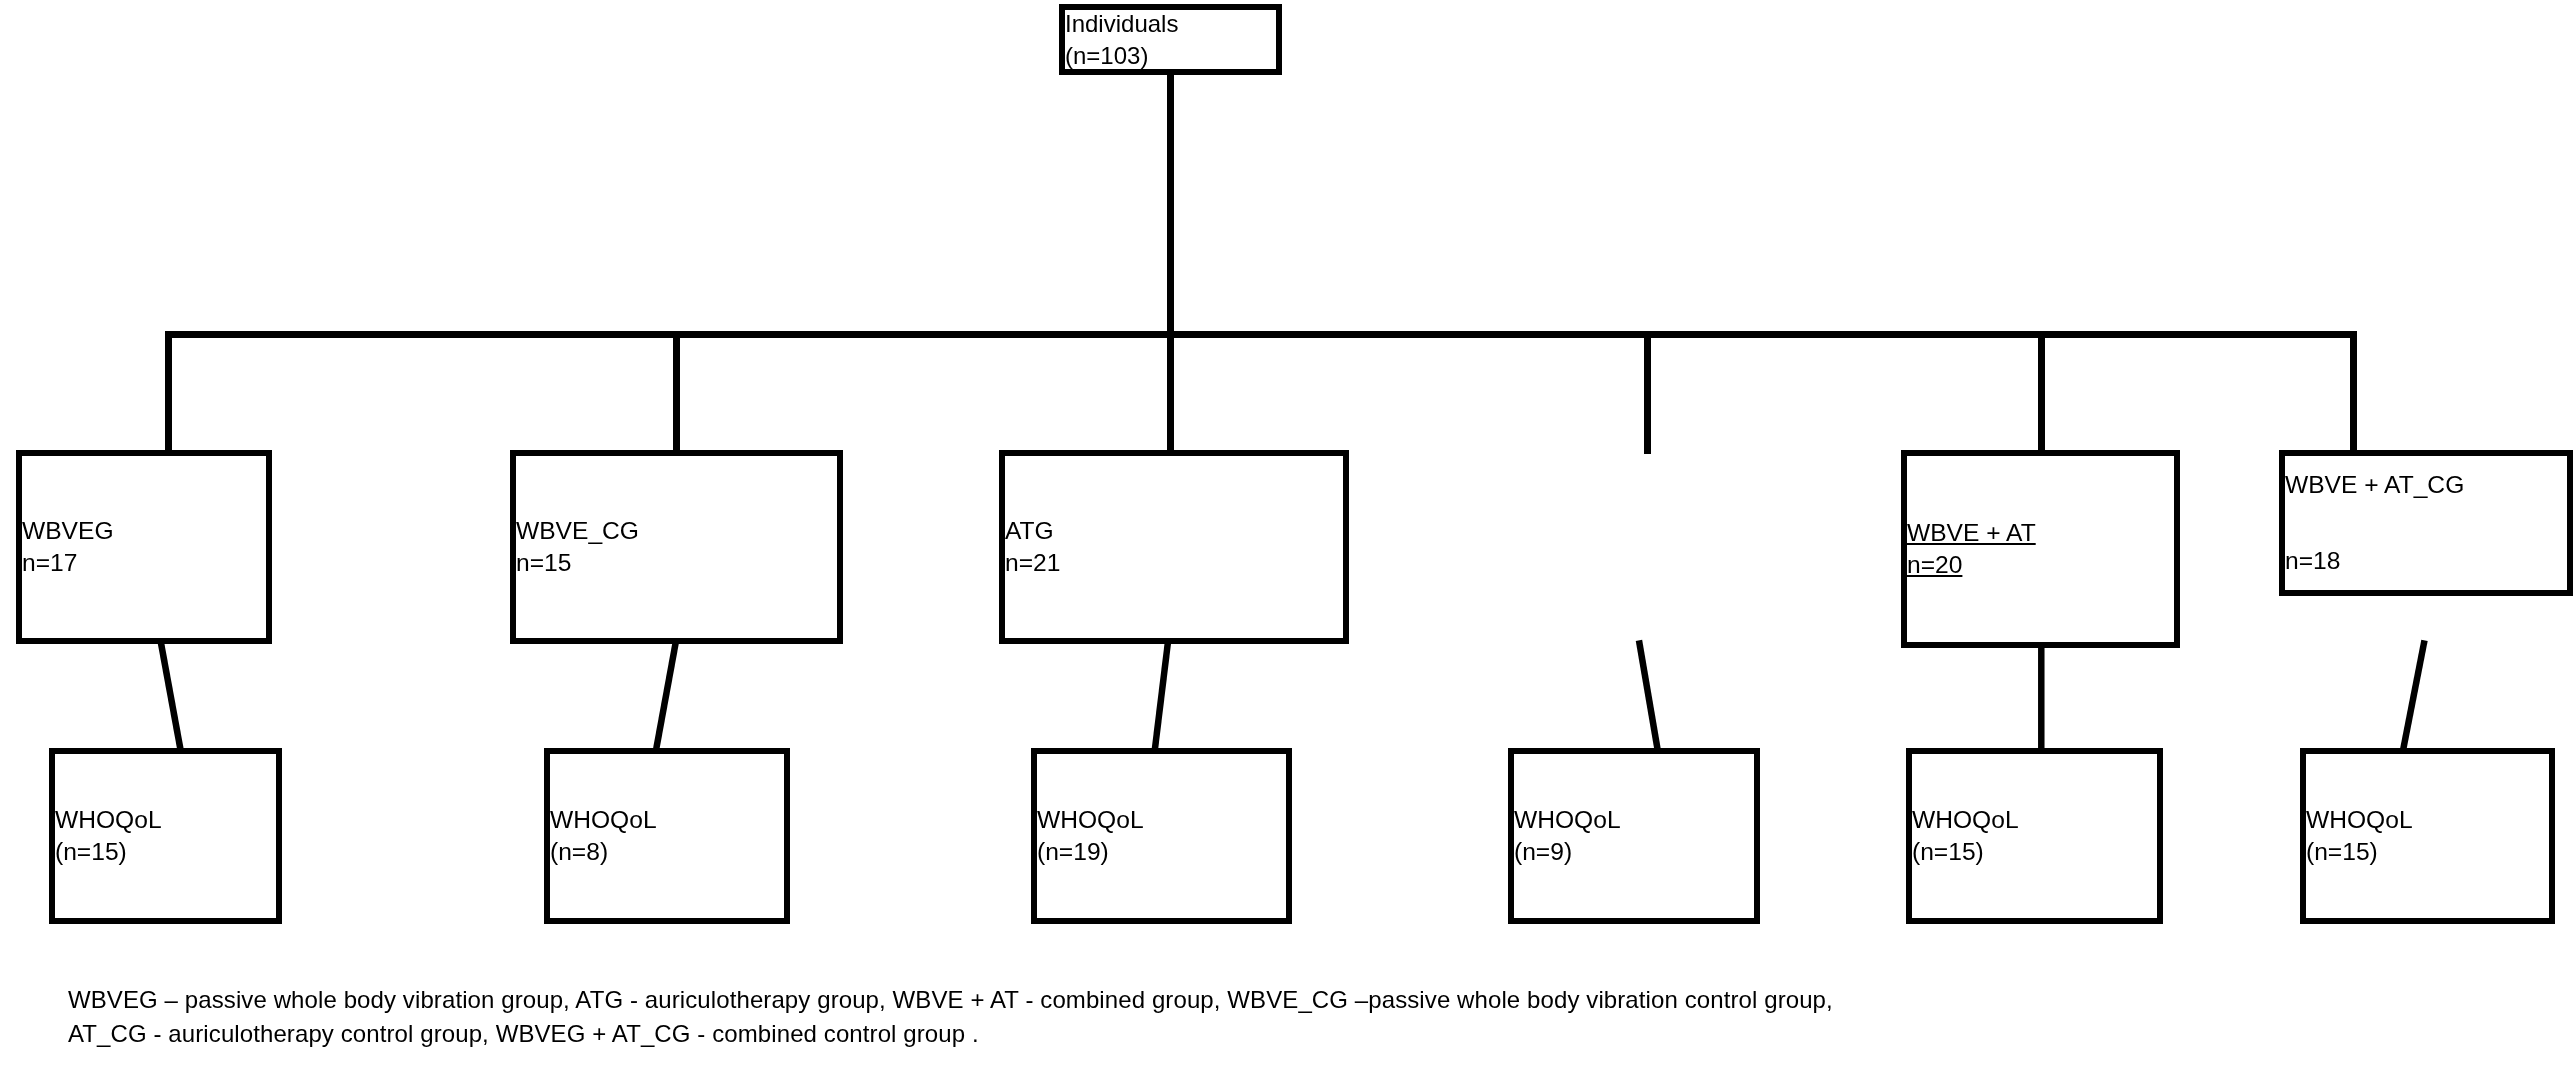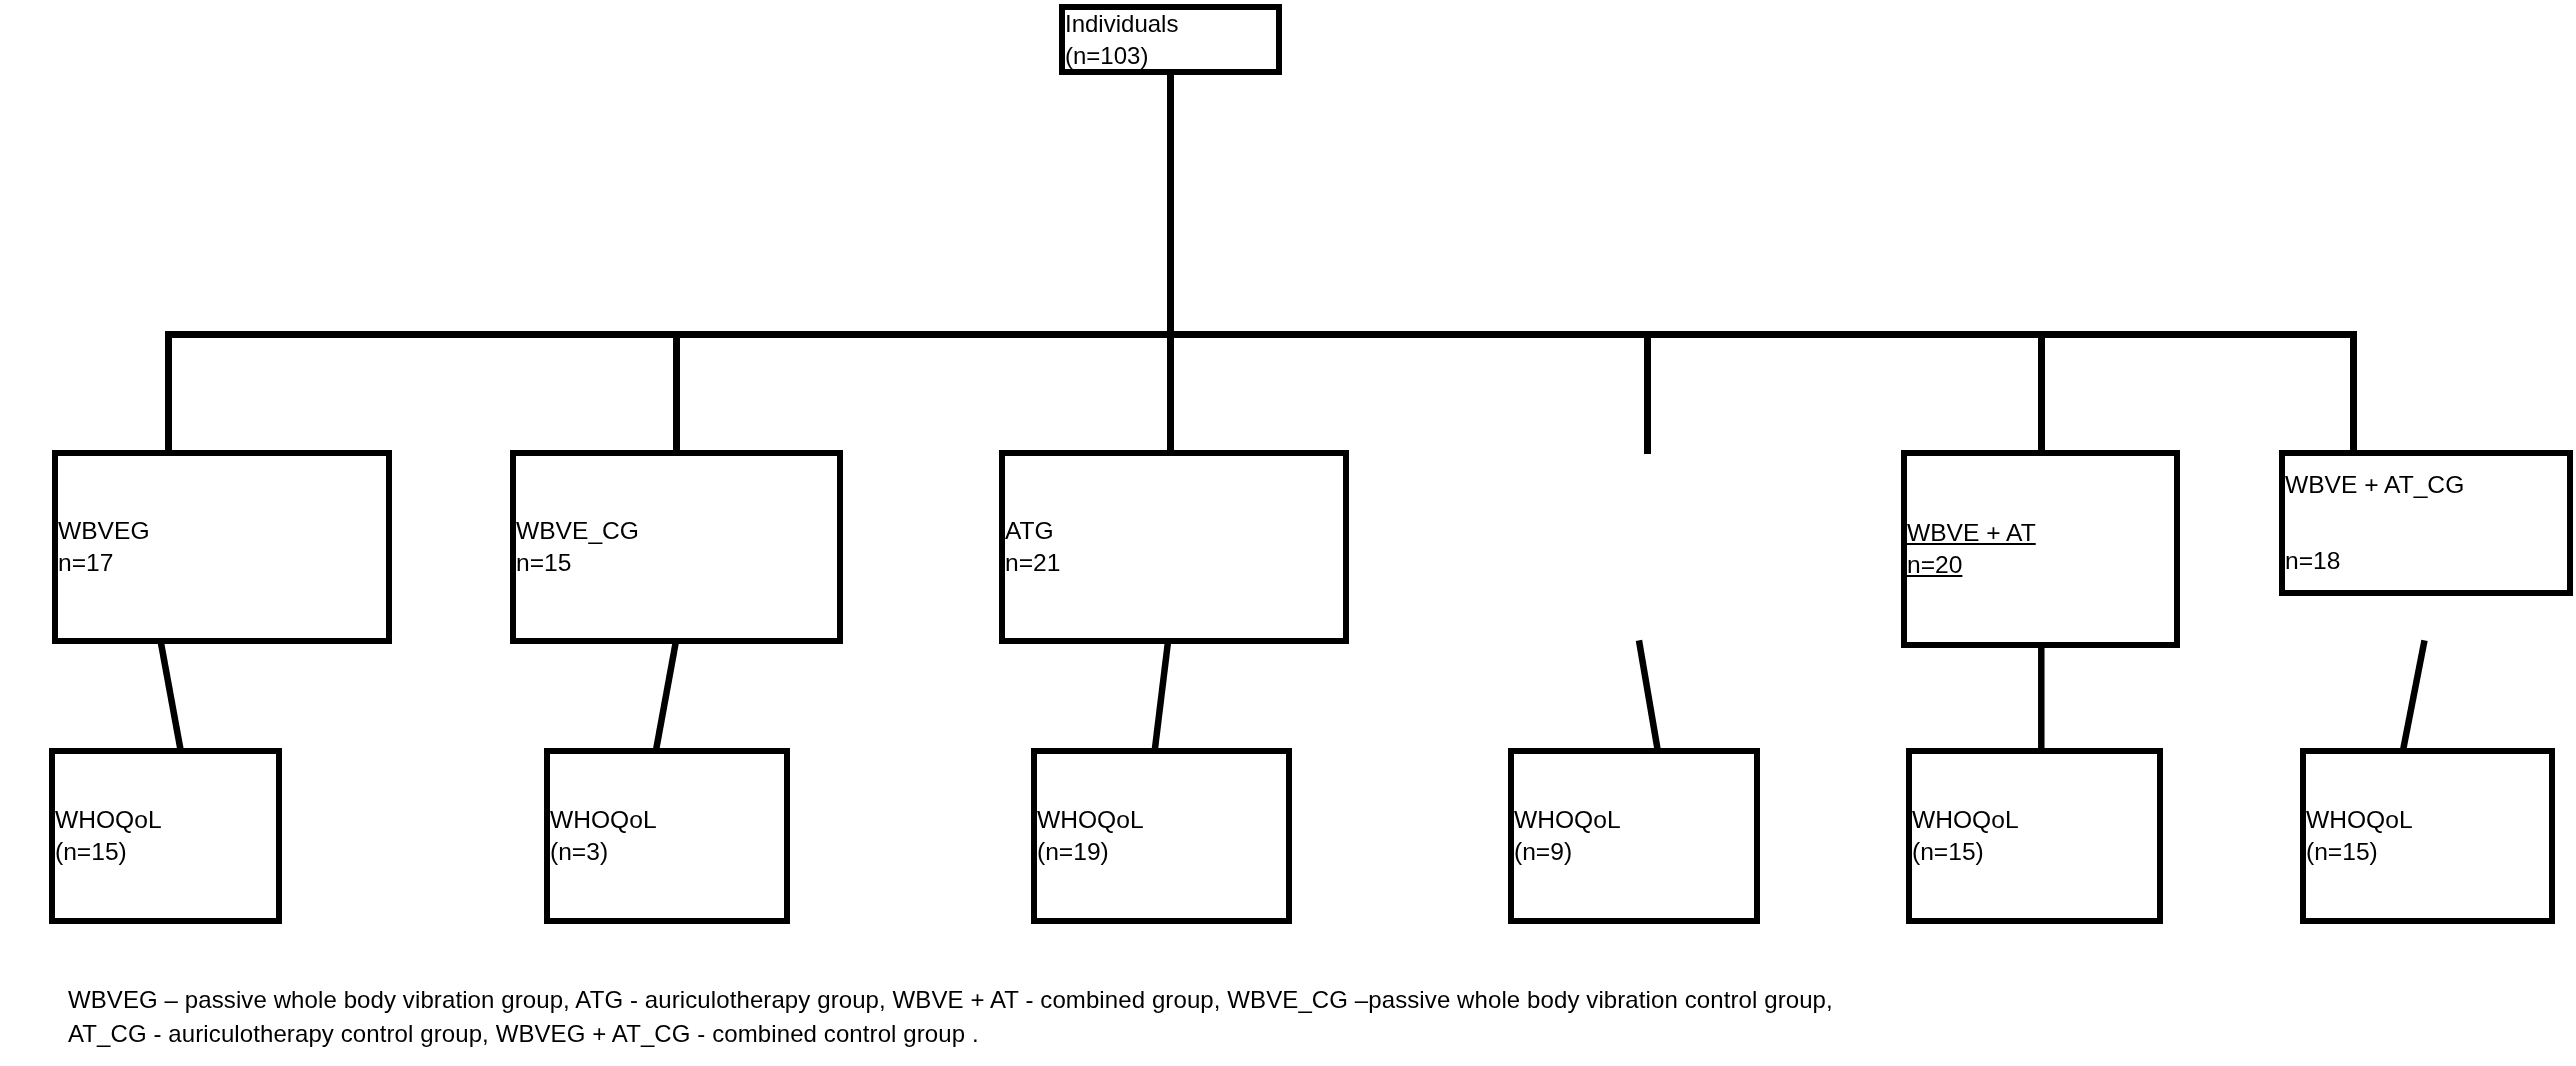--- a/index.html
+++ b/index.html
@@ -94,21 +94,21 @@
 
   <div class="hline" style="left:165px; top:331px; width:2192px;"></div>
 
   <div class="vline" style="left:165px; top:331px; height:123px;"></div>
   <div class="vline" style="left:673px; top:331px; height:123px;"></div>
   <div class="vline" style="left:1167px; top:331px; height:123px;"></div>
   <div class="vline" style="left:1644px; top:331px; height:123px;"></div>
   <div class="vline" style="left:2038px; top:331px; height:123px;"></div>
   <div class="vline" style="left:2350px; top:331px; height:123px;"></div>
 
-  <div class="node group" style="left:16px; top:450px; width:340px; height:194px;margin-left:36px;">
+  <div class="node group" style="left:16px; top:450px; width:256px; height:194px;">
     <span class="line1">WBVEG</span>
     <span class="line2">n=17</span>
   </div>
 
   <div class="node group" style="left:510px; top:450px; width:333px; height:194px;">
     <span class="line1">WBVE_CG</span>
     <span class="line2">n=15</span>
   </div>
 
   <div class="node group" style="left:999px; top:450px; width:350px; height:194px;">
@@ -146,21 +146,21 @@
     <line x1="70" y1="0" x2="38" y2="164"></line>
   </svg>
 
   <div class="node leaf" style="left:49px; top:748px; width:233px; height:176px;">
     <span class="line1">WHOQoL</span>
     <span class="line2">(n=15)</span>
   </div>
 
   <div class="node leaf" style="left:544px; top:748px; width:246px; height:176px;">
     <span class="line1">WHOQoL</span>
-    <span class="line2">(n=3)</span>
+    <span class="line2">(n=8)</span>
   </div>
 
   <div class="node leaf" style="left:1031px; top:748px; width:261px; height:176px;">
     <span class="line1">WHOQoL</span>
     <span class="line2">(n=19)</span>
   </div>
 
   <div class="node leaf" style="left:1508px; top:748px; width:252px; height:176px;">
     <span class="line1">WHOQoL</span>
     <span class="line2">(n=9)</span>

